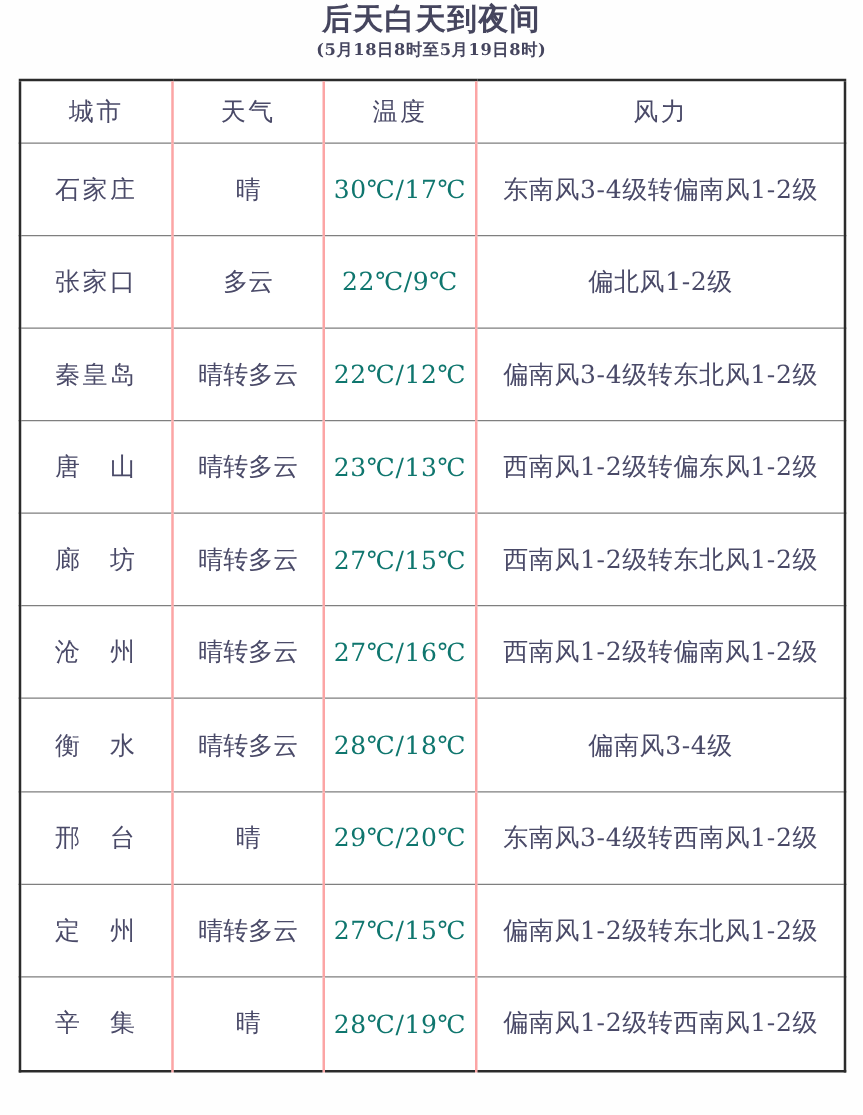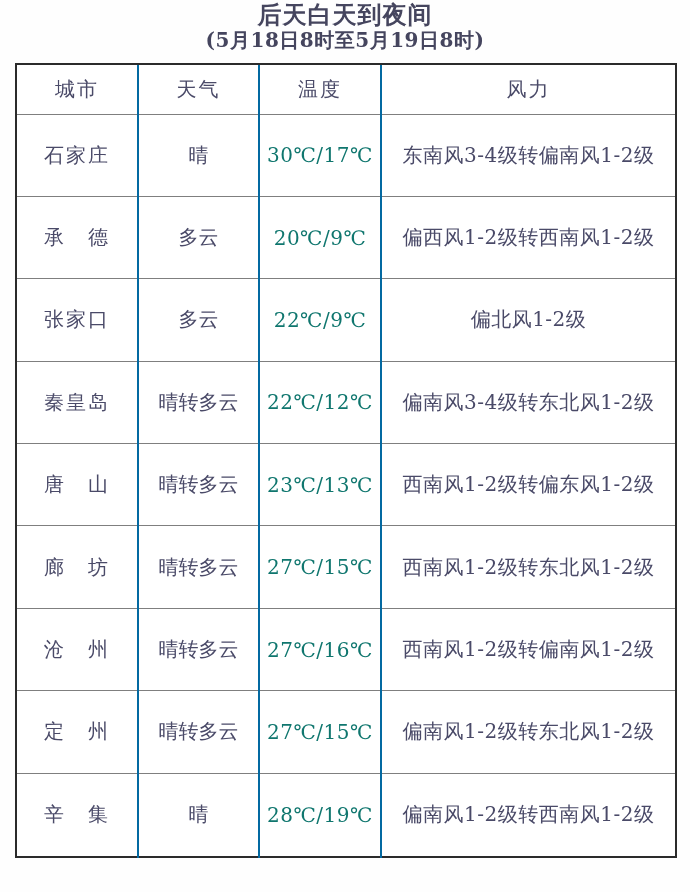--- a/index.html
+++ b/index.html
@@ -23,38 +23,38 @@
     text-align: center;
     color: #45455e;
     font-weight: bold;
   }
   .title-line1 {
     font-size: 24px;
     line-height: 27px;
     letter-spacing: 1px;
   }
   .title-line2 {
-    font-size: 20px;
+    font-size: 13px;
     line-height: 25px;
     letter-spacing: 0.5px;
   }
   table.weather-table {
     position: absolute;
     left: 15px;
     top: 63px;
     width: 660px;
     height: 795px;
     border-collapse: collapse;
     table-layout: fixed;
     border: 2px solid #2b2b2b;
     background: #ffffff;
   }
   .weather-table th,
   .weather-table td {
-    border-left: 2px solid #0369a1;
+    border-left: 2px solid #fca5a5;
     border-top: 1.5px solid #7f7f7f;
     text-align: center;
     vertical-align: middle;
     color: #4a4a68;
     font-size: 20px;
     font-weight: normal;
     padding: 0;
     overflow: hidden;
     white-space: nowrap;
   }
@@ -101,26 +101,20 @@
       </tr>
     </thead>
     <tbody>
       <tr>
         <td class="city-cell">石家庄</td>
         <td class="weather-cell">晴</td>
         <td class="temp-cell">30℃/17℃</td>
         <td class="wind-cell">东南风3-4级转偏南风1-2级</td>
       </tr>
       <tr>
-        <td class="city-cell">承　德</td>
-        <td class="weather-cell">多云</td>
-        <td class="temp-cell">20℃/9℃</td>
-        <td class="wind-cell">偏西风1-2级转西南风1-2级</td>
-      </tr>
-      <tr>
         <td class="city-cell">张家口</td>
         <td class="weather-cell">多云</td>
         <td class="temp-cell">22℃/9℃</td>
         <td class="wind-cell">偏北风1-2级</td>
       </tr>
       <tr>
         <td class="city-cell">秦皇岛</td>
         <td class="weather-cell">晴转多云</td>
         <td class="temp-cell">22℃/12℃</td>
         <td class="wind-cell">偏南风3-4级转东北风1-2级</td>
@@ -137,20 +131,32 @@
         <td class="temp-cell">27℃/15℃</td>
         <td class="wind-cell">西南风1-2级转东北风1-2级</td>
       </tr>
       <tr>
         <td class="city-cell">沧　州</td>
         <td class="weather-cell">晴转多云</td>
         <td class="temp-cell">27℃/16℃</td>
         <td class="wind-cell">西南风1-2级转偏南风1-2级</td>
       </tr>
       <tr>
+        <td class="city-cell">衡　水</td>
+        <td class="weather-cell">晴转多云</td>
+        <td class="temp-cell">28℃/18℃</td>
+        <td class="wind-cell">偏南风3-4级</td>
+      </tr>
+      <tr>
+        <td class="city-cell">邢　台</td>
+        <td class="weather-cell">晴</td>
+        <td class="temp-cell">29℃/20℃</td>
+        <td class="wind-cell">东南风3-4级转西南风1-2级</td>
+      </tr>
+      <tr>
         <td class="city-cell">定　州</td>
         <td class="weather-cell">晴转多云</td>
         <td class="temp-cell">27℃/15℃</td>
         <td class="wind-cell">偏南风1-2级转东北风1-2级</td>
       </tr>
       <tr>
         <td class="city-cell">辛　集</td>
         <td class="weather-cell">晴</td>
         <td class="temp-cell">28℃/19℃</td>
         <td class="wind-cell">偏南风1-2级转西南风1-2级</td>

